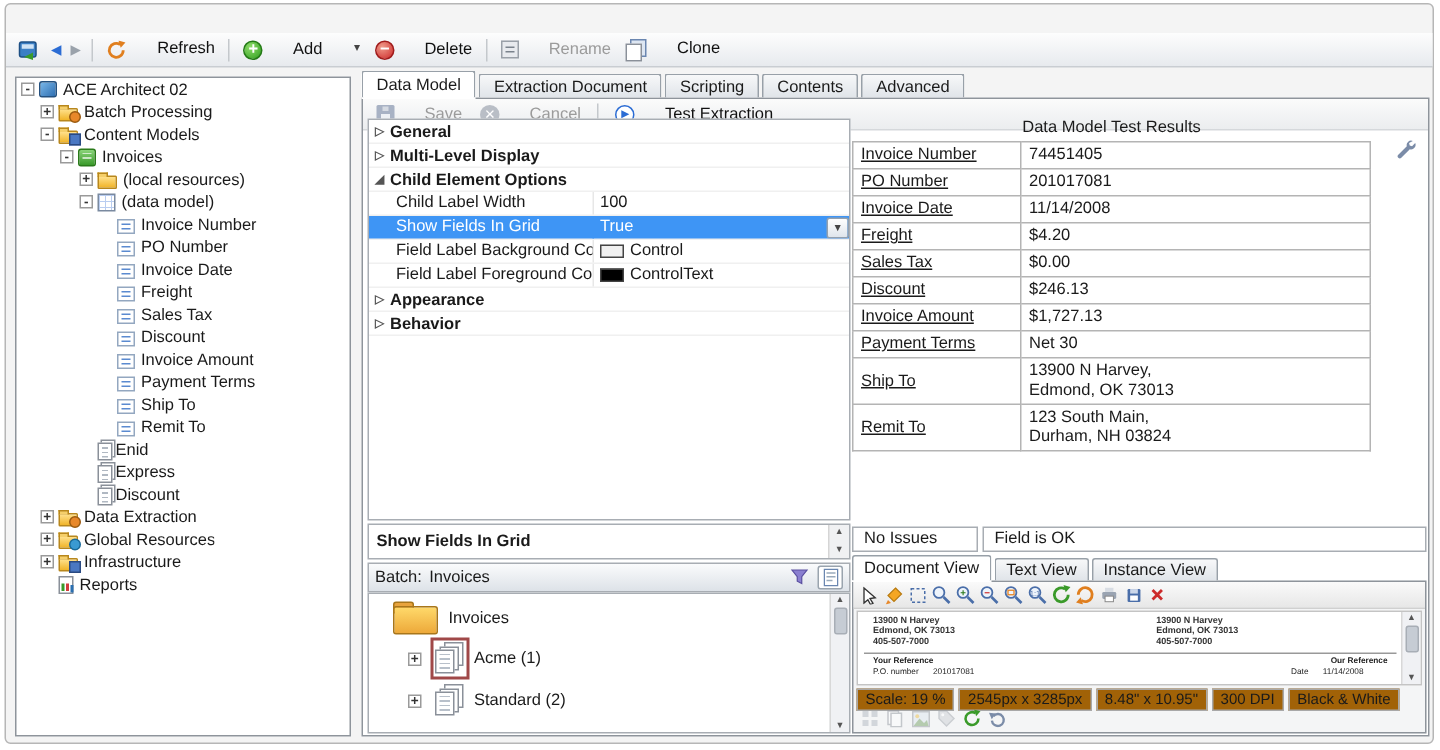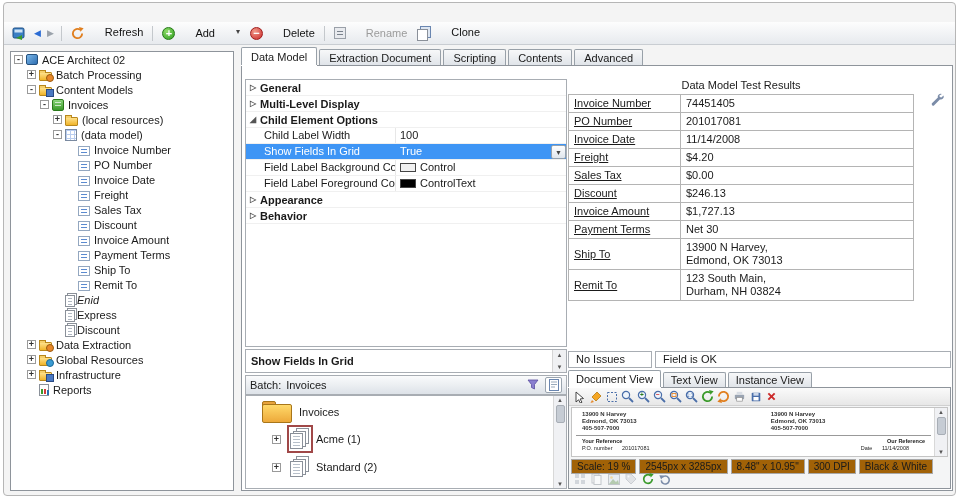--- a/index.html
+++ b/index.html
@@ -263,21 +263,21 @@
       <div class="tree-row" style="padding-left: 55px;">
         <span class="expander blank"></span>
         <span class="tico ic-field"></span>
         <span class="tlabel">Ship To</span>
       </div>
       <div class="tree-row" style="padding-left: 55px;">
         <span class="expander blank"></span>
         <span class="tico ic-field"></span>
         <span class="tlabel">Remit To</span>
       </div>
-      <div class="tree-row" style="padding-left: 42px; font-style: italic;">
+      <div class="tree-row" style="padding-left: 42px;">
         <span class="expander blank"></span>
         <span class="tico ic-form"></span>
         <span class="tlabel">Enid</span>
       </div>
       <div class="tree-row" style="padding-left: 42px;">
         <span class="expander blank"></span>
         <span class="tico ic-form"></span>
         <span class="tlabel">Express</span>
       </div>
       <div class="tree-row" style="padding-left: 42px;">
@@ -310,20 +310,35 @@
   <div class="tabstrip">
       <div class="tab active">Data Model</div>
       <div class="tab">Extraction Document</div>
       <div class="tab">Scripting</div>
       <div class="tab">Contents</div>
       <div class="tab">Advanced</div>
     </div>
 
   <div class="tabcontent">
 
+    <div class="etoolbar">
+      <button class="tb-btn disabled-txt">
+        <span class="ic-floppy"></span>
+        <span>Save</span>
+      </button>
+      <button class="tb-btn disabled-txt">
+        <span class="ic-cancel">✕</span>
+        <span>Cancel</span>
+      </button>
+      <span class="tb-sep"></span>
+      <button class="tb-btn">
+        <span class="ic-play">▶</span>
+        <span>Test Extraction</span>
+      </button>
+    </div>
 
     <span class="wrench svg-ic">
       <svg width="16" height="16" viewBox="0 0 16 16">
           <path d="M13.6 2.2a3.4 3.4 0 0 0-4.6 4L2.5 12.7a1.6 1.6 0 1 0 2.3 2.3l6.5-6.5a3.4 3.4 0 0 0 4.1-4.6L13 6.2l-1.8-.5-.5-1.8z" fill="#7b8ca8"></path>
         </svg>
     </span>
 
     <div class="pgrid">
         <div class="pg-cat">
           <span class="pg-tri">▷</span>

